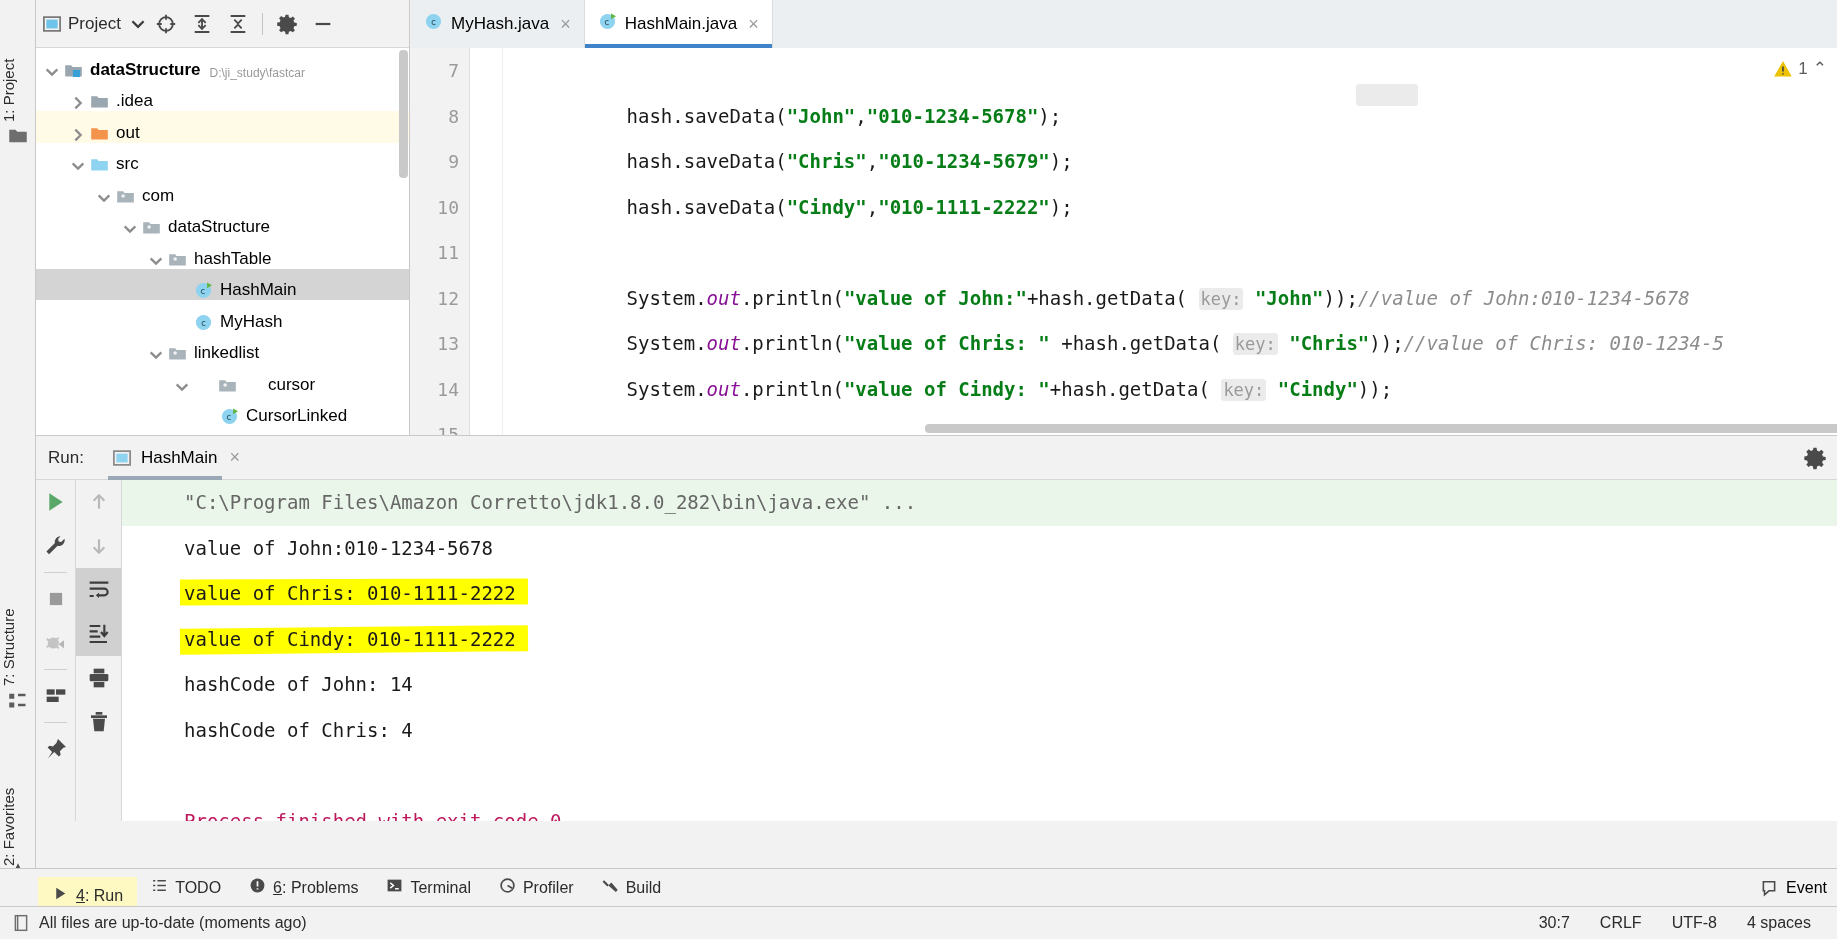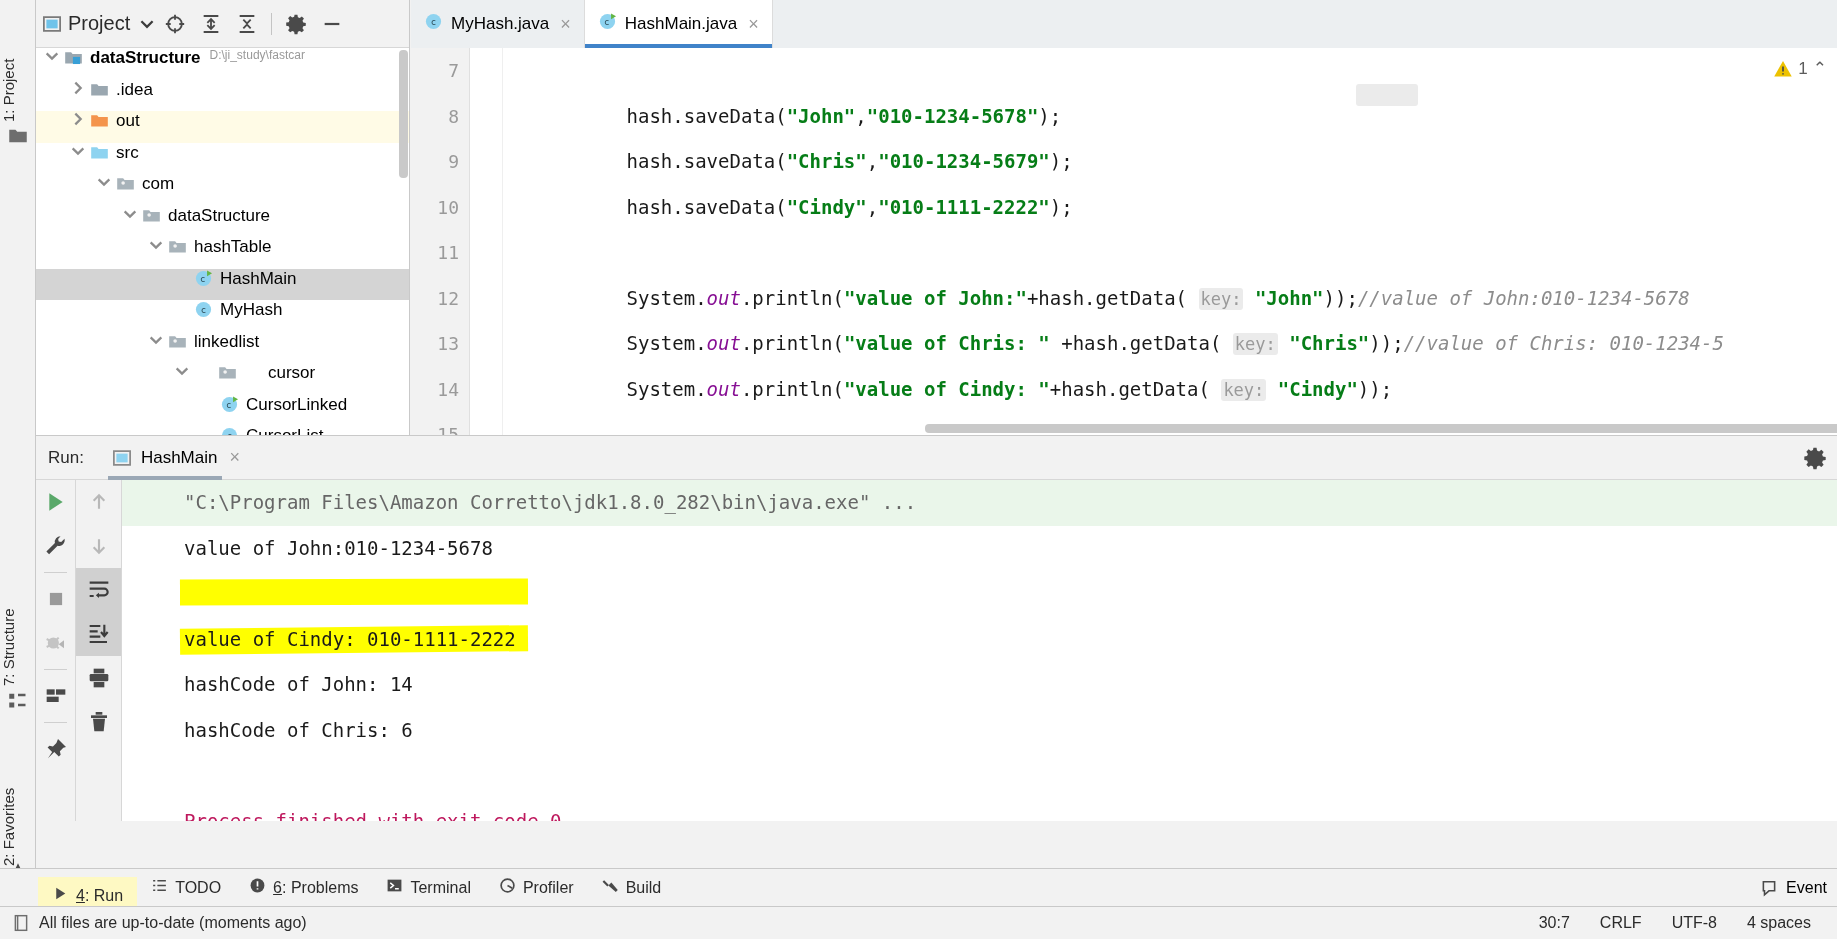--- a/index.html
+++ b/index.html
@@ -28,30 +28,30 @@
 
   
   .project-panel {
     position: absolute; left: 36px; top: 0; width: 374px; height: 435px;
     background: #fff; border-right: 1px solid #c9c9c9;
   }
   .project-header {
     height: 48px; background: #f2f2f2; border-bottom: 1px solid #d7d7d7;
     display: flex; align-items: center; padding: 0 6px; gap: 6px;
   }
-  .ph-title { font-size: 20px; color: #2b2b2b; margin-right: 4px; }
+  .ph-title { font-size: 17px; color: #2b2b2b; margin-right: 4px; }
   .ph-btn {
     width: 30px; height: 30px; display: flex; align-items: center;
     justify-content: center; cursor: pointer;
   }
   .ph-sep { width: 1px; height: 22px; background: #c4c4c4; margin: 0 3px; }
 
   .tree { position: relative; height: 387px; overflow: hidden; font-size: 17px; color: #000; }
   .trow {
-    display: flex; align-items: flex-start; height: 31.5px;
+    display: flex; align-items: flex-end; height: 31.5px;
     white-space: nowrap; cursor: pointer; padding-right: 4px;
   }
   .trow.sel { background: #d4d4d4; }
   .trow.hl  { background: #fffbe6; }
   .arrow { width: 16px; height: 16px; flex: 0 0 16px; margin-right: 4px; }
   .arrow.none { visibility: hidden; }
   .ticon { width: 19px; height: 19px; flex: 0 0 19px; margin-right: 7px; }
   .tlabel { font-size: 17px; }
   .tlabel.bold { font-weight: bold; }
   .tpath { color: #999; font-size: 12px; margin-left: 9px; }
@@ -528,24 +528,24 @@
           <rect x="6.5" y="1.5" width="5" height="2" fill="#4a4a4a"></rect>
           <rect x="3" y="4" width="12" height="2" fill="#4a4a4a"></rect>
           <path d="M4.5 6.5h9L12.5 16h-7z" fill="#4a4a4a"></path>
         </svg>
       </div>
     </div>
 
     <div class="console" id="console">
         <div class="cl cmdline"><span class="hl-text">"C:\Program Files\Amazon Corretto\jdk1.8.0_282\bin\java.exe" ...</span></div>
         <div class="cl out"><span class="hl-text">value of John:010-1234-5678</span></div>
-        <div class="cl out"><span class="marker" style="width: 348.4px; height: 26px; top: 8px; transform: rotate(-0.2deg);"></span></div>
+        <div class="cl out"><span class="marker" style="width: 348.4px; height: 26px; top: 8px; transform: rotate(-0.2deg);"></span><span class="hl-text">value of Chris: 010-1111-2222</span></div>
         <div class="cl out"><span class="marker" style="width: 348.4px; height: 26px; top: 10px; transform: rotate(-0.6deg);"></span><span class="hl-text">value of Cindy: 010-1111-2222</span></div>
         <div class="cl out"><span class="hl-text">hashCode of John: 14</span></div>
-        <div class="cl out"><span class="hl-text">hashCode of Chris: 6</span></div>
+        <div class="cl out"><span class="hl-text">hashCode of Chris: 4</span></div>
         <div class="cl out"><span class="hl-text"></span></div>
         <div class="cl exit"><span class="hl-text">Process finished with exit code 0</span></div>
       </div>
   </div>
 
   <div class="bottom-bar" id="bottom-bar">
       <div class="bbtn active">
         <span><svg width="17" height="17" viewBox="0 0 16 16">
             <path d="M4 2.5l8.5 5.5L4 13.5z" fill="#4a4a4a"></path>
           </svg></span>

